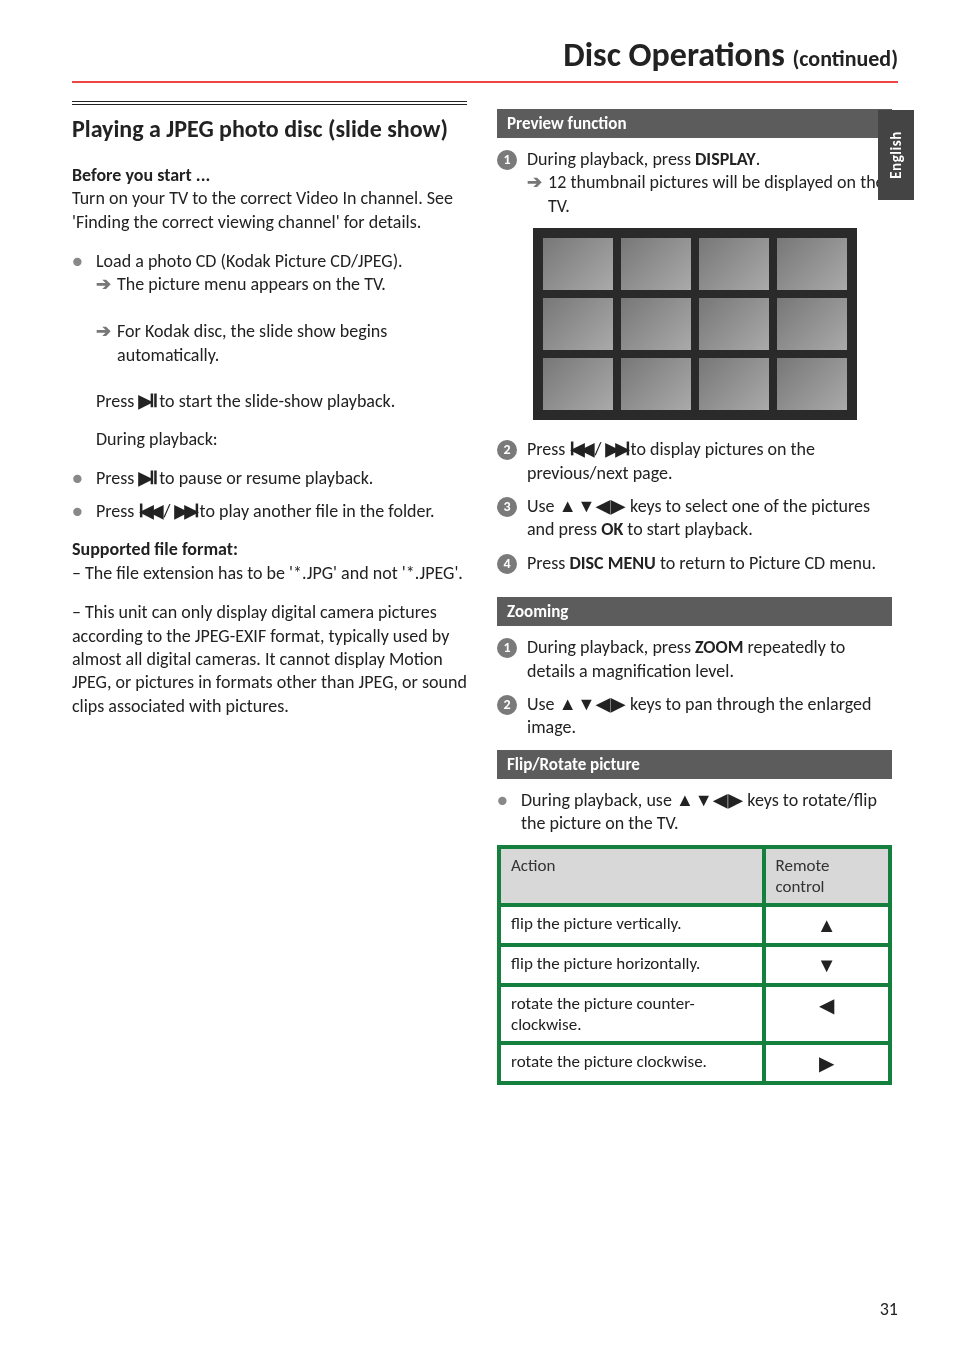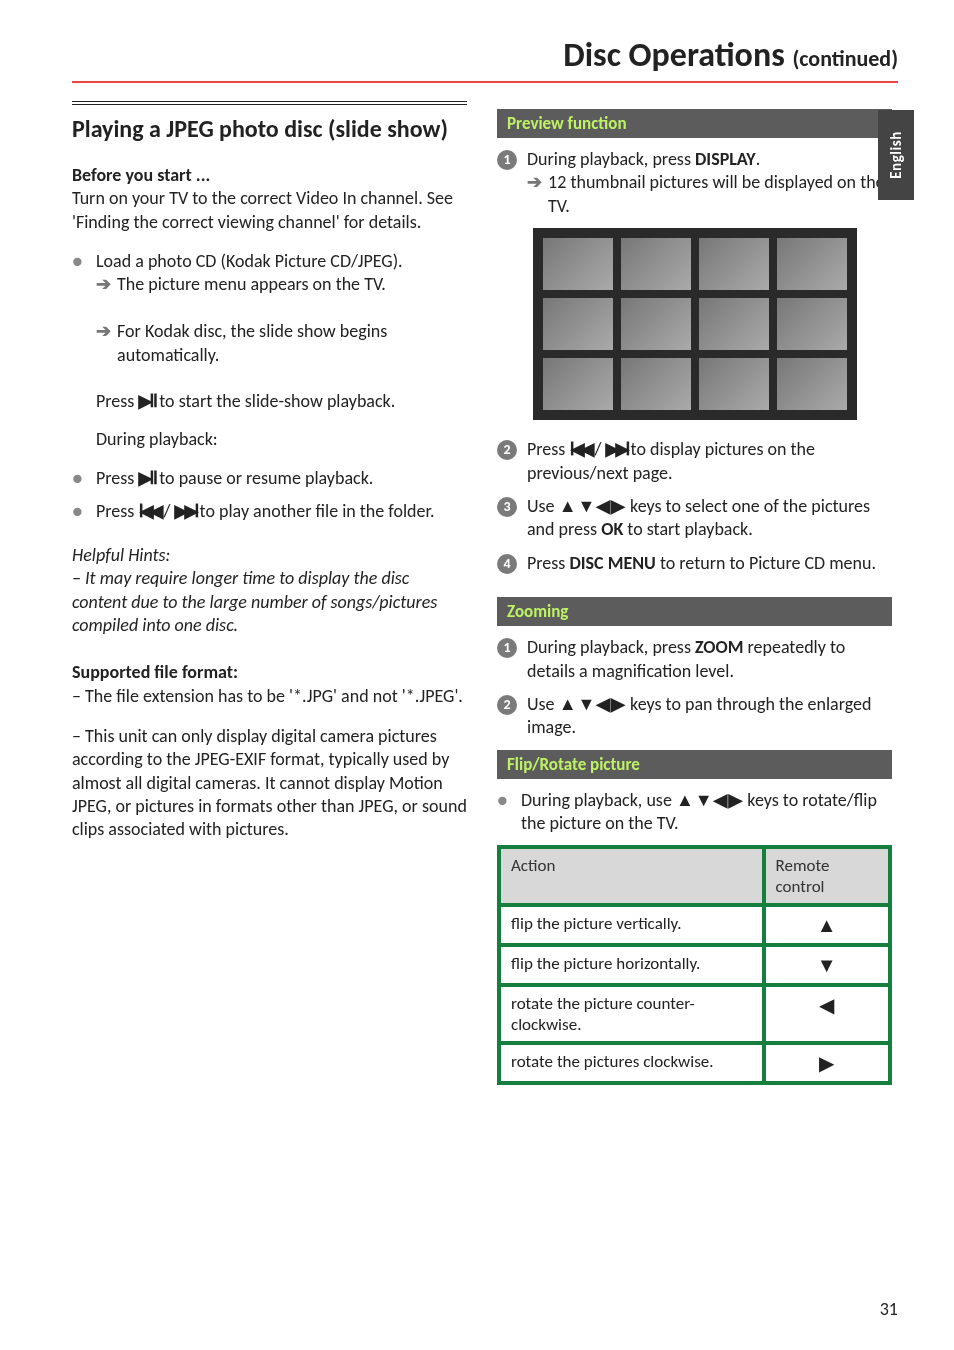--- a/index.html
+++ b/index.html
@@ -6,21 +6,21 @@
   html, body { width: 954px; height: 1350px; font-family: "Gill Sans", "Gill Sans MT", Calibri, sans-serif; color: #222; background: #fff; }
   .page { position: relative; width: 954px; height: 1350px; padding: 34px 56px 40px 72px; }
   .lang-tab { position: absolute; right: 40px; top: 110px; width: 36px; height: 90px; background: #444; color: #fff; display: flex; align-items: center; justify-content: center; }
   .lang-tab span { transform: rotate(-90deg); font-weight: bold; font-size: 15px; letter-spacing: .5px; }
   .main-title { font-size: 34px; font-weight: bold; text-align: right; border-bottom: 2px solid #ef4444; padding-bottom: 6px; margin-bottom: 18px; }
   .main-title .cont { font-size: 22px; font-weight: bold; }
   .columns { display: flex; gap: 30px; }
   .col { width: 395px; }
   .rule-top { border-top: 4px double #222; height: 0; margin-bottom: 10px; }
   h2.section { font-size: 24px; font-weight: bold; line-height: 1.2; margin-bottom: 20px; }
-  .feature-bar { background: #5c5c5d; color: #bef264; font-weight: bold; padding: 4px 10px; font-size: 17px; margin: 8px 0 10px 0; }
+  .feature-bar { background: #5c5c5d; color: #ffffff; font-weight: bold; padding: 4px 10px; font-size: 17px; margin: 8px 0 10px 0; }
   .para { font-size: 18px; line-height: 1.3; margin-bottom: 16px; }
   .para strong { font-weight: bold; }
   .bullet-item { display: flex; gap: 10px; margin-bottom: 10px; font-size: 18px; line-height: 1.3; }
   .bullet-item .bull { width: 14px; flex: none; color: #888; font-size: 18px; }
   .bullet-item .body { flex: 1; }
   .arrow-line { display: flex; gap: 6px; }
   .arrow-line .arr { color: #777; font-weight: bold; }
   .num-circle { display: inline-flex; width: 20px; height: 20px; border-radius: 50%; background: #7a7a7a; color: #fff; font-size: 14px; font-weight: bold; align-items: center; justify-content: center; flex: none; margin-top: 2px; }
   .num-item { display: flex; gap: 10px; margin-bottom: 10px; font-size: 18px; line-height: 1.3; }
   .hints { font-style: italic; font-size: 18px; line-height: 1.3; margin-top: 20px; margin-bottom: 24px; }
@@ -88,24 +88,20 @@
         </div>
       </div>
 
       <div class="bullet-item">
         <div class="bull">●</div>
         <div class="body">
           <span>Press </span><span class="sym glyph-prev"></span><span> / </span><span class="sym glyph-next"></span><span> to play another file in the folder.</span>
         </div>
       </div>
 
-      <div class="hints">
-        <span class="hh">Helpful Hints:</span><br>
-        <span>–  It may require longer time to display the disc content due to the large number of songs/pictures compiled into one disc.</span>
-      </div>
 
       <p class="subhead">Supported file format:</p>
       <p class="para">–  The file extension has to be '*.JPG' and not '*.JPEG'.</p>
       <p class="para">–  This unit can only display digital camera pictures according to the JPEG-EXIF format, typically used by almost all digital cameras. It cannot display Motion JPEG, or pictures in formats other than JPEG, or sound clips associated with pictures.</p>
     </div>
 
     <div class="col">
       <div class="feature-bar">Preview function</div>
 
       <div class="num-item">
@@ -194,21 +190,21 @@
         </tr>
         <tr>
           <td>flip the picture horizontally.</td>
           <td class="rc">▼</td>
         </tr>
         <tr>
           <td>rotate the picture counter-clockwise.</td>
           <td class="rc">◀</td>
         </tr>
         <tr>
-          <td>rotate the pictures clockwise.</td>
+          <td>rotate the picture clockwise.</td>
           <td class="rc">▶</td>
         </tr>
       </tbody>
         </table>
     </div>
   </div>
 
   <div class="pagenum">31</div>
 </div>
 

